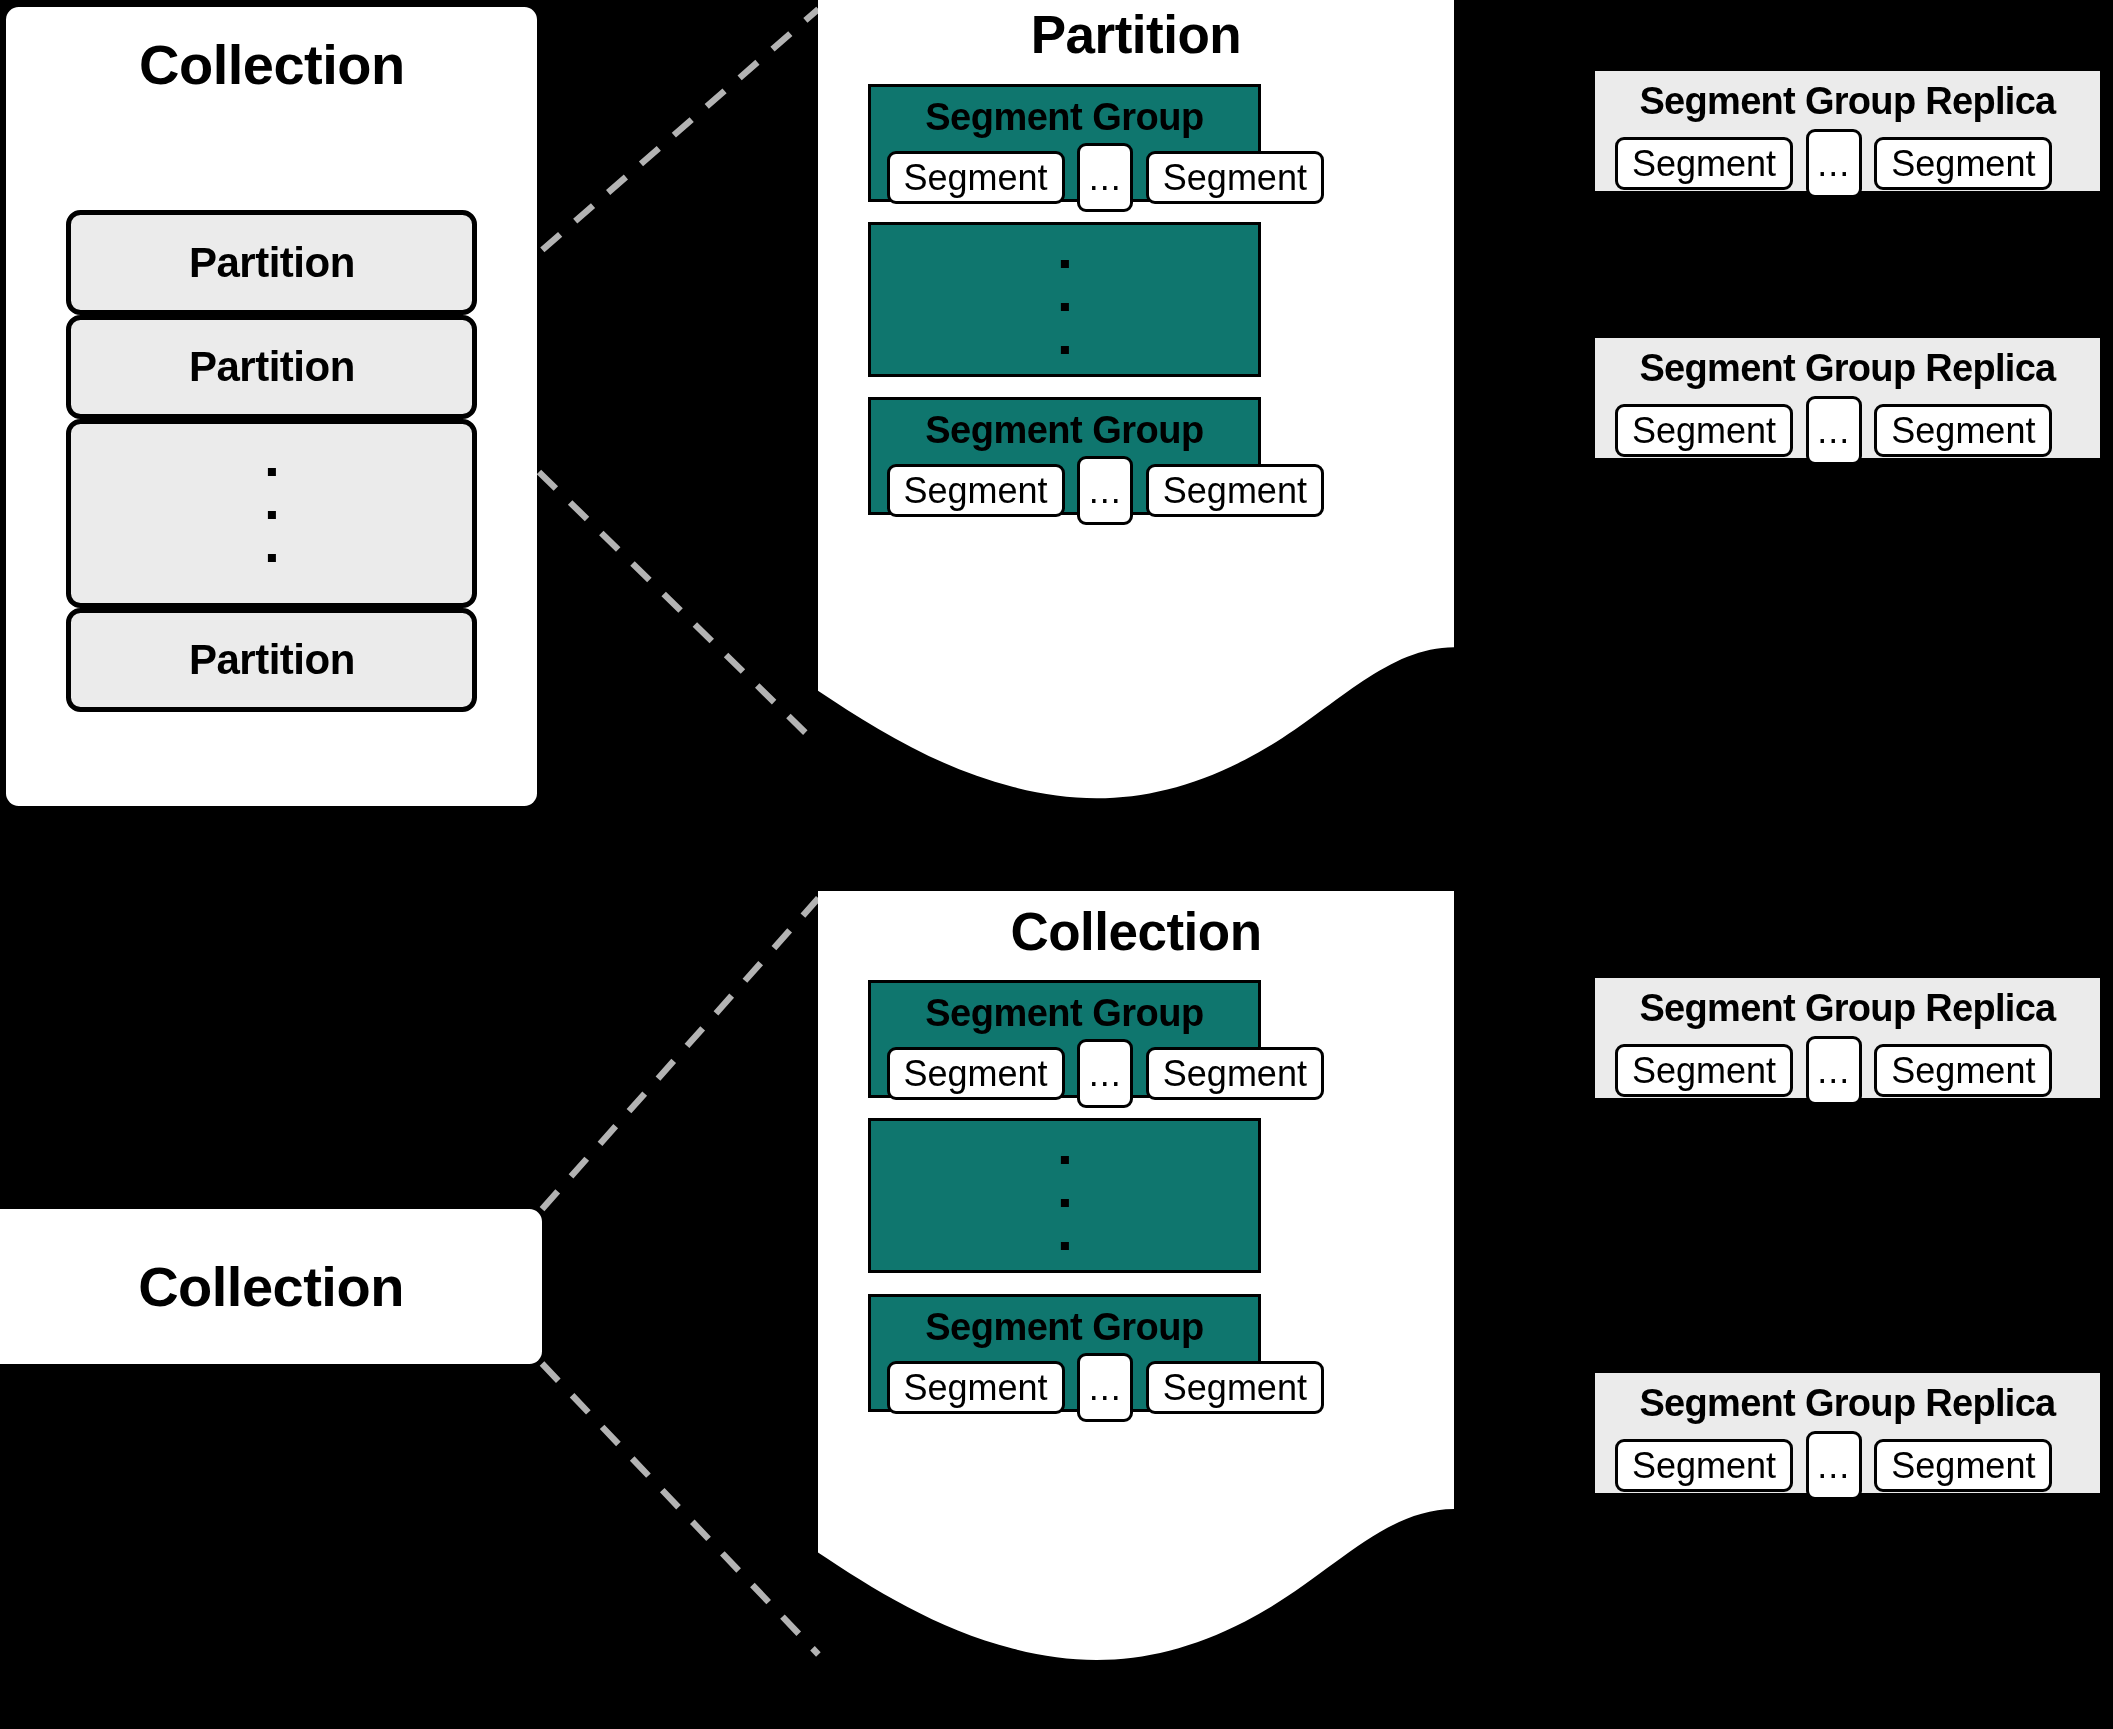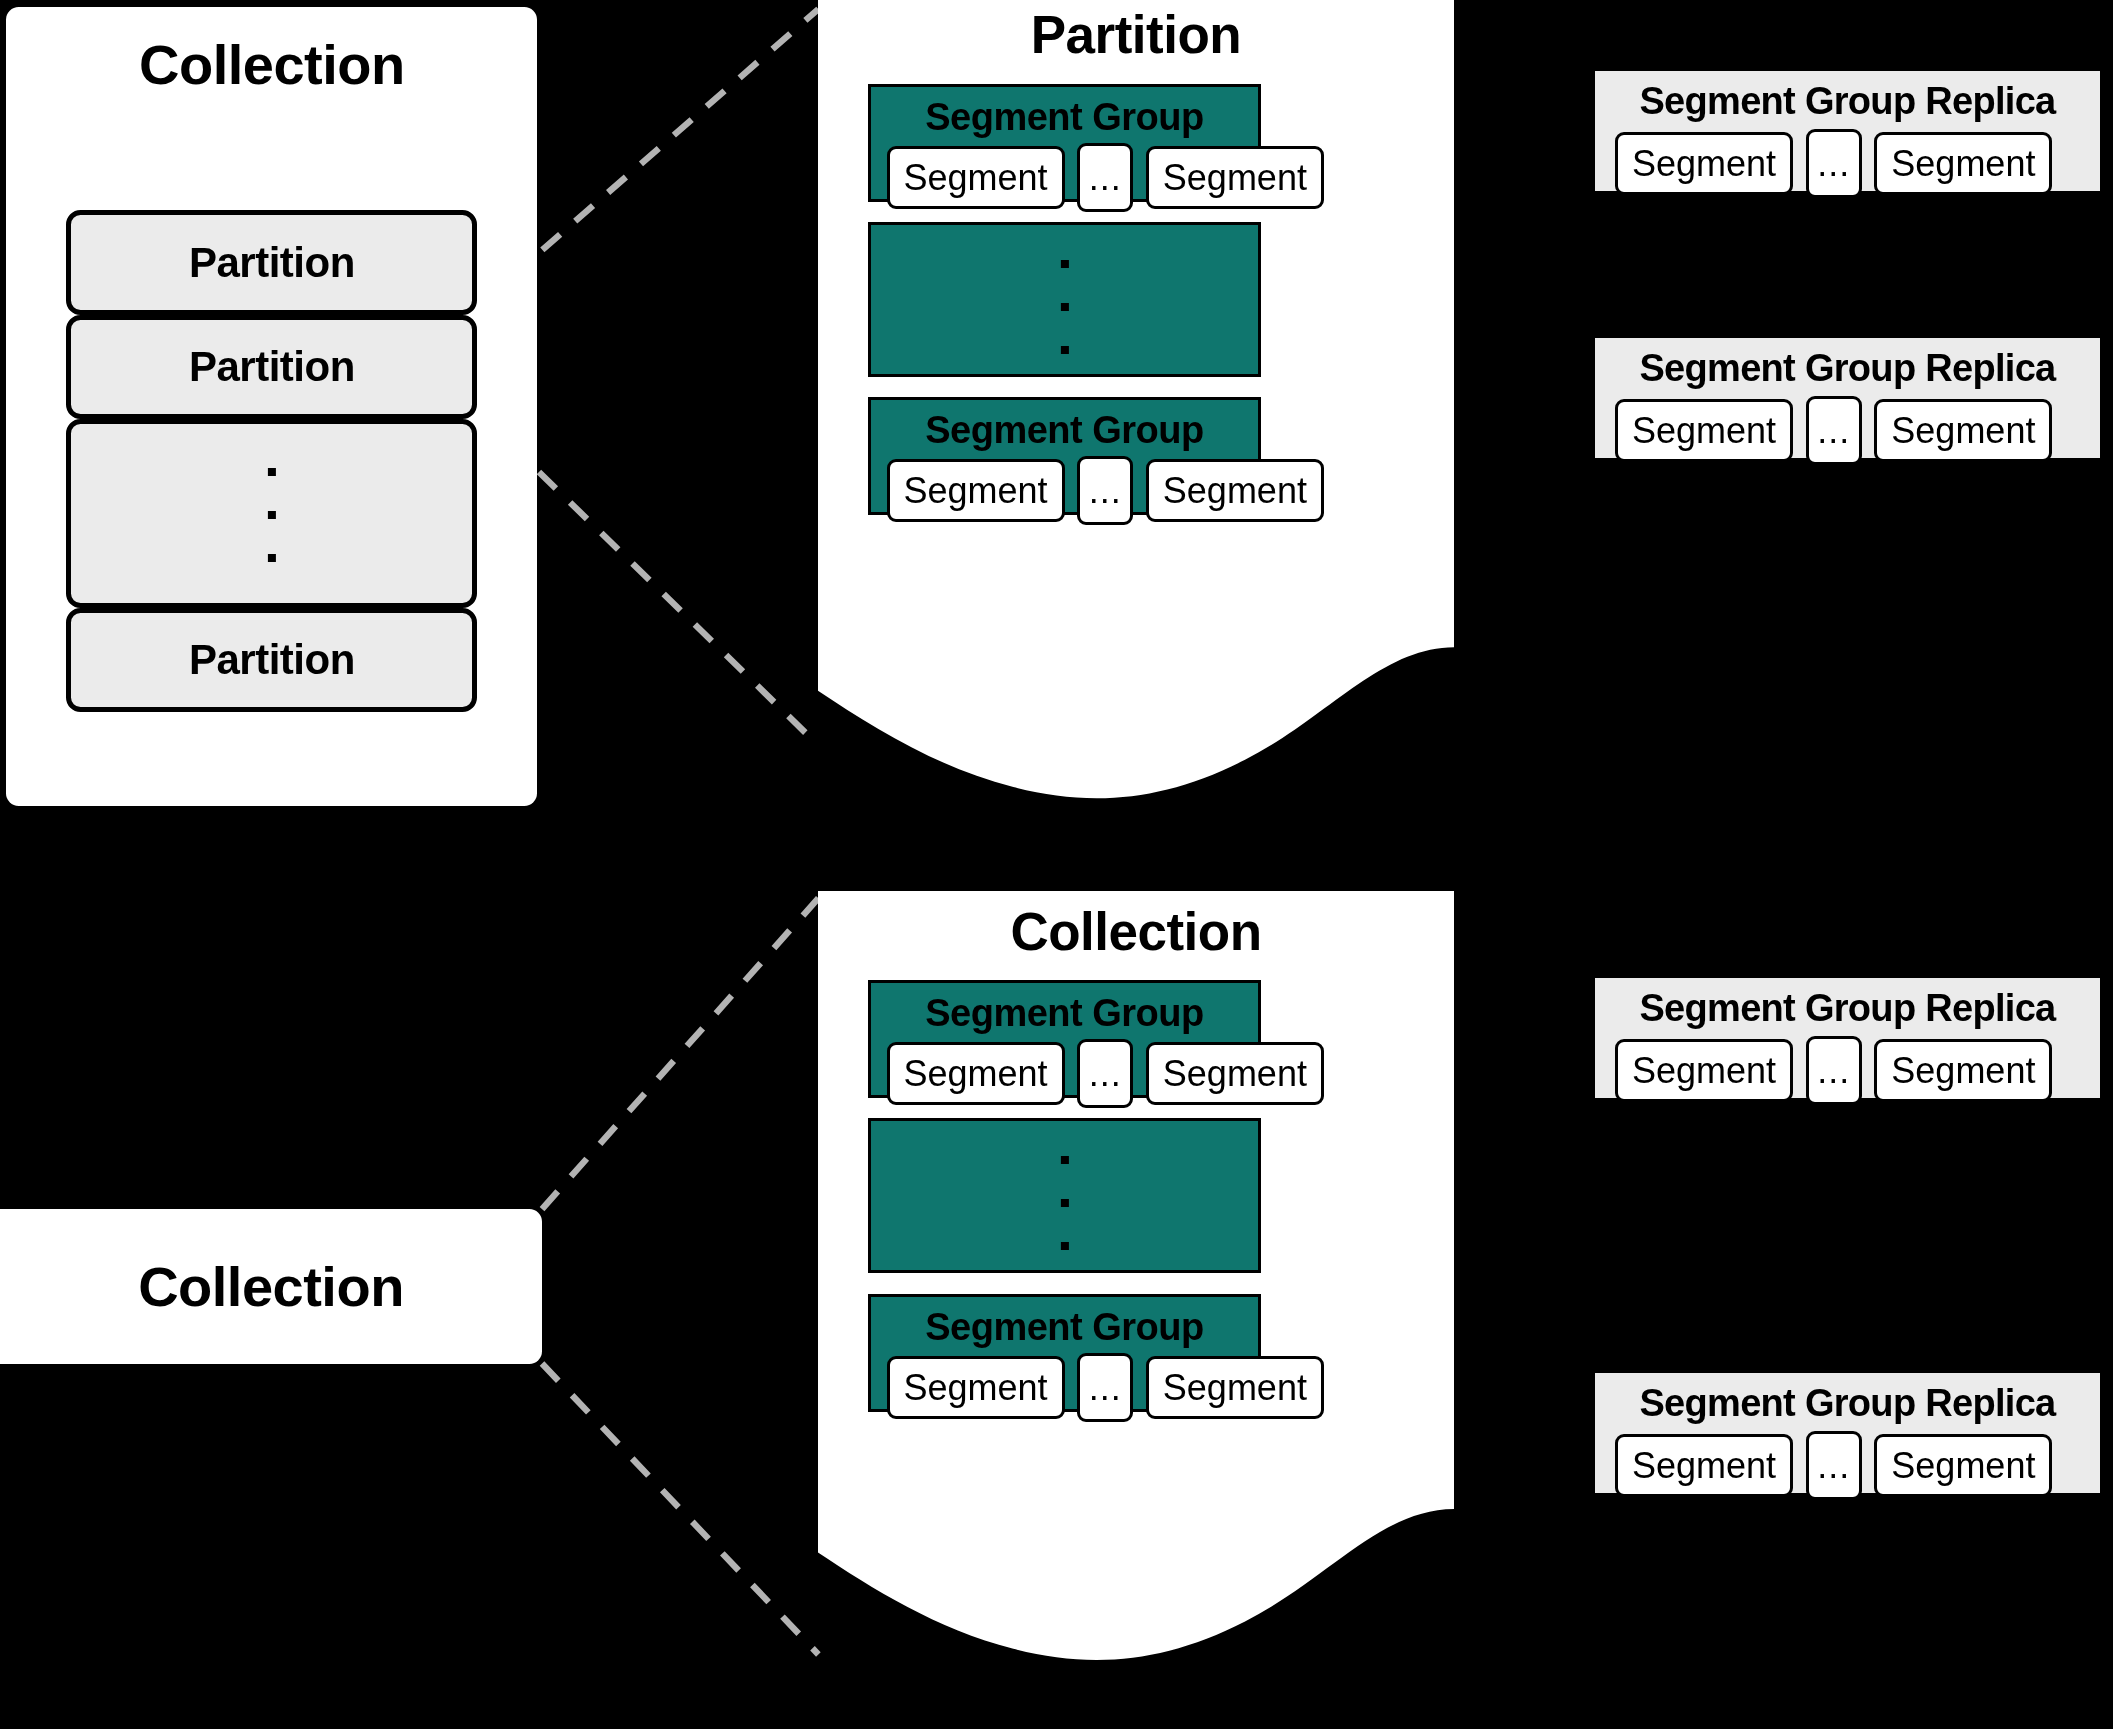--- a/index.html
+++ b/index.html
@@ -92,21 +92,21 @@
     border:3.6px solid #000;
     border-radius:9px;
     box-sizing:border-box;
     display:flex;
     align-items:center;
     justify-content:center;
     font-size:36px;
     color:#000;
     font-weight:normal;
   }
-  .seg.wide{ width:178px;height:63px; }
+  .seg.wide{ width:178px;height:53px; }
   .seg.dots{ width:56px;height:69px; font-size:36px; letter-spacing:0.9px; }
   .seg-gap{ width:12.7px; height:0.9px; }
 
   
   .replica{
     position:absolute;
     background:#ebebeb;
     box-sizing:border-box;
   }
   .replica .rp-title{

